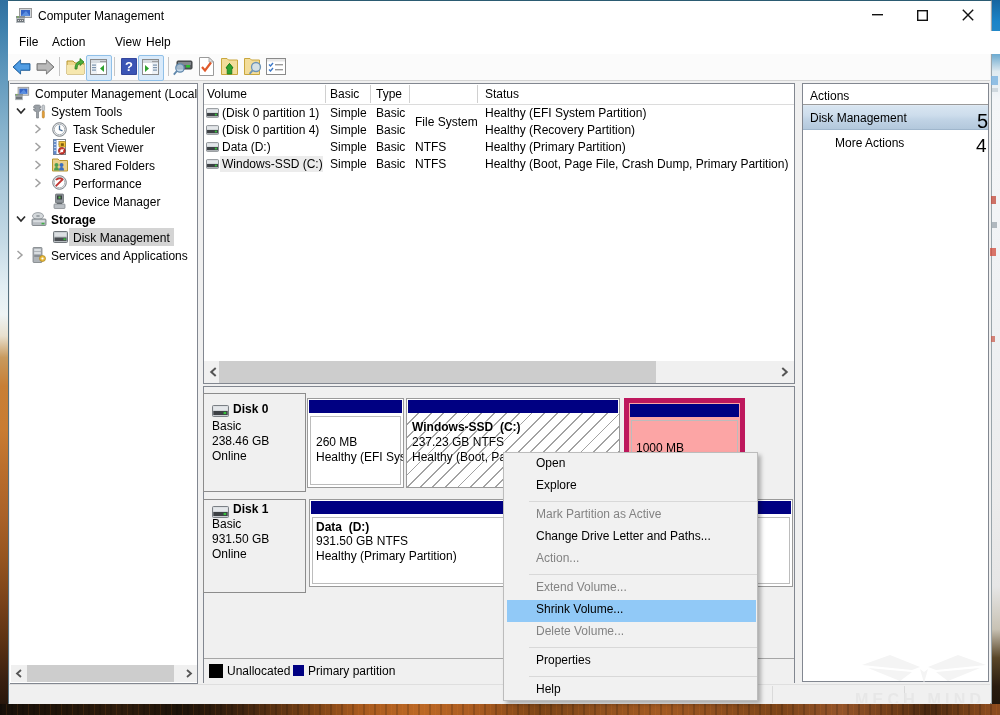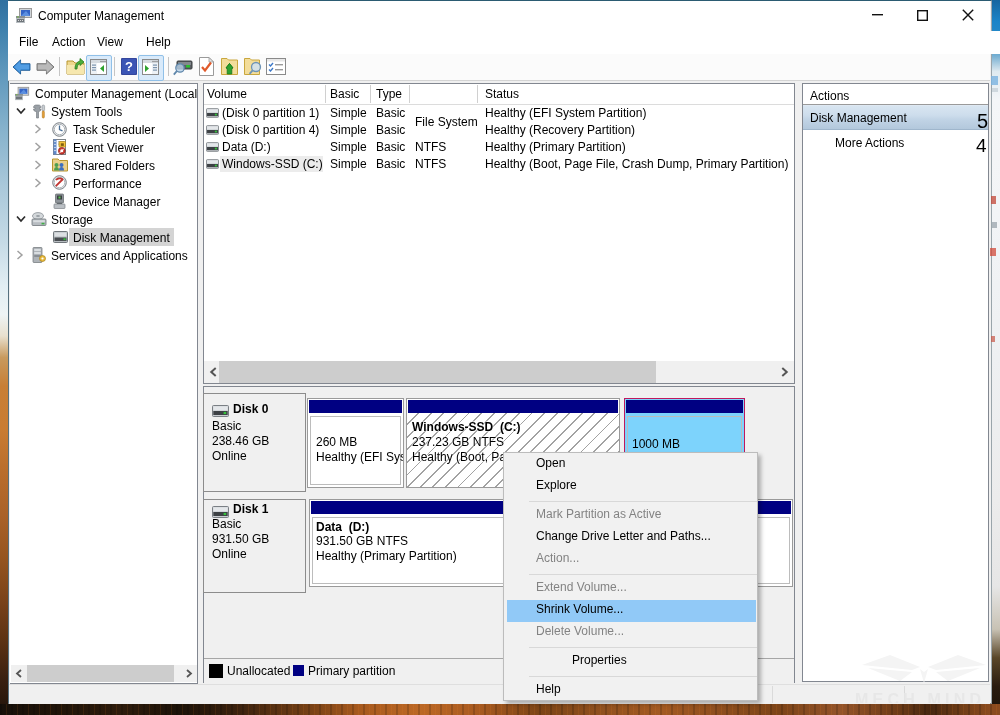--- a/index.html
+++ b/index.html
@@ -56,21 +56,21 @@
   </svg>
 <svg class="abs" style="left:917px;top:10px;" width="11" height="11" viewBox="0 0 11 11">
     <rect x="0.7" y="0.7" width="9.6" height="9.6" fill="none" stroke="#111" stroke-width="1.4"></rect>
   </svg>
 <svg class="abs" style="left:962px;top:9px;" width="12" height="12" viewBox="0 0 12 12">
     <path d="M0.8 0.8 L11.2 11.2 M11.2 0.8 L0.8 11.2" stroke="#111" stroke-width="1.4"></path>
   </svg>
 <div id="menubar" class="abs">
   <span class="menu-item" style="left:11px;">File</span>
   <span class="menu-item" style="left:44px;">Action</span>
-  <span class="menu-item" style="left:89px;">View</span>
+  <span class="menu-item" style="left:107px;">View</span>
   <span class="menu-item" style="left:138px;">Help</span>
 </div>
 <div id="toolbar" class="abs">
 
   <svg style="position:absolute;left:4px;top:5px;" width="19" height="16" viewBox="0 0 20 17">
     <path d="M9 1 L9 5 L19 5 L19 12 L9 12 L9 16 L1 8.5 Z" fill="#3b8ede" stroke="#1c5a93" stroke-width="1"></path>
     <path d="M9 2.2 L2.5 8.5 L9 14.6 L9 11 L18 11 L18 6 L9 6 Z" fill="#64a9e8" opacity="0.55"></path>
   </svg>
 
   <svg style="position:absolute;left:28px;top:5px;" width="19" height="16" viewBox="0 0 20 17">
@@ -239,21 +239,21 @@
 <svg class="abs" style="left:16px;top:215px;" width="10" height="8" viewBox="0 0 10 8">
     <path d="M1 1.5 L5 6 L9 1.5" fill="none" stroke="#2b2b2b" stroke-width="1.7"></path>
   </svg>
 <svg class="abs" style="left:31px;top:211px;" width="16" height="16" viewBox="0 0 16 16">
   <ellipse cx="7" cy="5" rx="5.5" ry="3.4" fill="#d4d8db" stroke="#8a9095" stroke-width="0.8"></ellipse>
   <ellipse cx="7" cy="5" rx="2" ry="1.1" fill="#9aa0a5"></ellipse>
   <rect x="1" y="8" width="14" height="6.5" rx="1" fill="#b7bcc1" stroke="#70767b" stroke-width="0.8"></rect>
   <rect x="2.2" y="9.2" width="11.6" height="2" fill="#d9dde0"></rect>
   <rect x="10.5" y="11.8" width="3" height="1.6" fill="#3fae46"></rect>
 </svg>
-<div class="t" style="left:51px;top:213px;">Storage</div>
+<div class="t" style="left:51px;top:213px;font-weight:bold;">Storage</div>
 <div class="abs" style="left:69px;top:228px;width:105px;height:18px;background:#d4d4d4;"></div>
 <svg class="abs" style="left:53px;top:231px;" width="15" height="12" viewBox="0 0 15 12">
   <rect x="0.5" y="0.5" width="14" height="11" rx="1" fill="#b7bcc1" stroke="#70767b"></rect>
   <rect x="1.5" y="1.5" width="12" height="4" fill="#dcdfe2"></rect>
   <rect x="1.5" y="6.5" width="12" height="3.5" fill="#4a4e52"></rect>
   <rect x="10.5" y="7.3" width="2.2" height="1.8" fill="#35c13b"></rect>
 </svg>
 <div class="t" style="left:73px;top:231px;">Disk Management</div>
 <svg class="abs" style="left:16px;top:250px;" width="8" height="10" viewBox="0 0 8 10">
     <path d="M1.5 1 L6 5 L1.5 9" fill="none" stroke="#a0a0a0" stroke-width="1.5"></path>
@@ -362,21 +362,21 @@
   <div class="t" style="left:8px;top:36px;">260 MB</div>
   <div class="t" style="left:8px;top:51px;">Healthy (EFI Sys</div>
 </div>
 <div class="abs" style="left:406px;top:398px;width:214px;height:90px;border:1px solid #9a9a9a;background:#fff;box-sizing:border-box;overflow:hidden;">
   <div style="position:absolute;left:1px;top:1px;right:1px;height:13px;background:#000082;"></div>
   <div style="position:absolute;left:0;top:14px;width:100%;height:76px;background:repeating-linear-gradient(135deg,#ffffff 0px,#ffffff 7.6px,#a2a2a2 7.6px,#a2a2a2 8.9px);"></div>
   <div class="t" style="left:5px;top:20.5px;font-weight:bold;text-shadow:0 0 2px #fff,0 0 2px #fff,0 0 2px #fff;">Windows-SSD&nbsp; (C:)</div>
   <div class="t" style="left:5px;top:36px;text-shadow:0 0 2px #fff,0 0 2px #fff,0 0 2px #fff;">237.23 GB NTFS</div>
   <div class="t" style="left:5px;top:50.5px;text-shadow:0 0 2px #fff,0 0 2px #fff,0 0 2px #fff;">Healthy (Boot, Page File, Crash D</div>
 </div>
-<div class="abs" style="left:624px;top:398px;width:121px;height:90px;border:1px solid #be185d;background:#7dd3fc;box-sizing:border-box;overflow:hidden;">
+<div class="abs" style="left:624px;top:398px;width:121px;height:90px;border:5px solid #be185d;background:#fca5a5;box-sizing:border-box;overflow:hidden;">
   <div style="position:absolute;left:1px;top:1px;right:1px;height:13px;background:#000082;"></div>
   <div style="position:absolute;left:2px;top:17px;right:2px;bottom:2px;border:1px solid #bcbcbc;"></div>
   <div class="t" style="left:7px;top:38px;">1000 MB</div>
 </div>
 
 <div class="abs" style="left:203px;top:499px;width:103px;height:94px;background:#f0f0f0;border:1px solid #8c8c8c;box-sizing:border-box;"></div>
 <svg class="abs" style="left:212px;top:506px;" width="17" height="12" viewBox="0 0 17 12">
   <rect x="0.5" y="0.5" width="16" height="11" rx="1" fill="#c9cdd1" stroke="#7a7f84"></rect>
   <rect x="1.3" y="1.3" width="14.4" height="4" fill="#e4e7ea"></rect>
   <rect x="1.3" y="6" width="14.4" height="4" fill="#3d4145"></rect>
@@ -410,21 +410,21 @@
   <div style="position:absolute;left:25px;top:48px;width:228px;height:1px;background:#d8d8d8;"></div>
   <div style="position:absolute;left:32px;top:54px;color:#838383;">Mark Partition as Active</div>
   <div style="position:absolute;left:32px;top:76px;">Change Drive Letter and Paths...</div>
   <div style="position:absolute;left:32px;top:98px;color:#838383;">Action...</div>
   <div style="position:absolute;left:25px;top:121px;width:228px;height:1px;background:#d8d8d8;"></div>
   <div style="position:absolute;left:32px;top:127px;color:#838383;">Extend Volume...</div>
   <div style="position:absolute;left:3px;top:147px;width:249px;height:22px;background:#91c9f7;"></div>
   <div style="position:absolute;left:32px;top:149px;">Shrink Volume...</div>
   <div style="position:absolute;left:32px;top:171px;color:#838383;">Delete Volume...</div>
   <div style="position:absolute;left:25px;top:194px;width:228px;height:1px;background:#d8d8d8;"></div>
-  <div style="position:absolute;left:32px;top:200px;margin-left:36px;">Properties</div>
+  <div style="position:absolute;left:32px;top:200px;">Properties</div>
   <div style="position:absolute;left:25px;top:223px;width:228px;height:1px;background:#d8d8d8;"></div>
   <div style="position:absolute;left:32px;top:229px;">Help</div>
 </div>
 <div id="actions" class="abs"></div>
 <div class="t" style="left:810px;top:89px;font-weight:normal;">Actions</div>
 <div class="abs" style="left:803px;top:104px;width:185px;height:1px;background:#9a9a9a;"></div>
 <div class="abs" style="left:803px;top:105px;width:185px;height:25px;background:linear-gradient(to bottom,#d8e5f1 0%,#cdddec 40%,#c0d3e5 60%,#b3c8dc 100%);border-top:1px solid #dfe9f3;border-bottom:1px solid #9fb6cc;box-sizing:border-box;"></div>
 <div class="t" style="left:810px;top:111px;">Disk Management</div>
 <div class="t" style="left:977px;top:110px;font-size:20px;">5</div>
 <div class="t" style="left:835px;top:136px;">More Actions</div>

